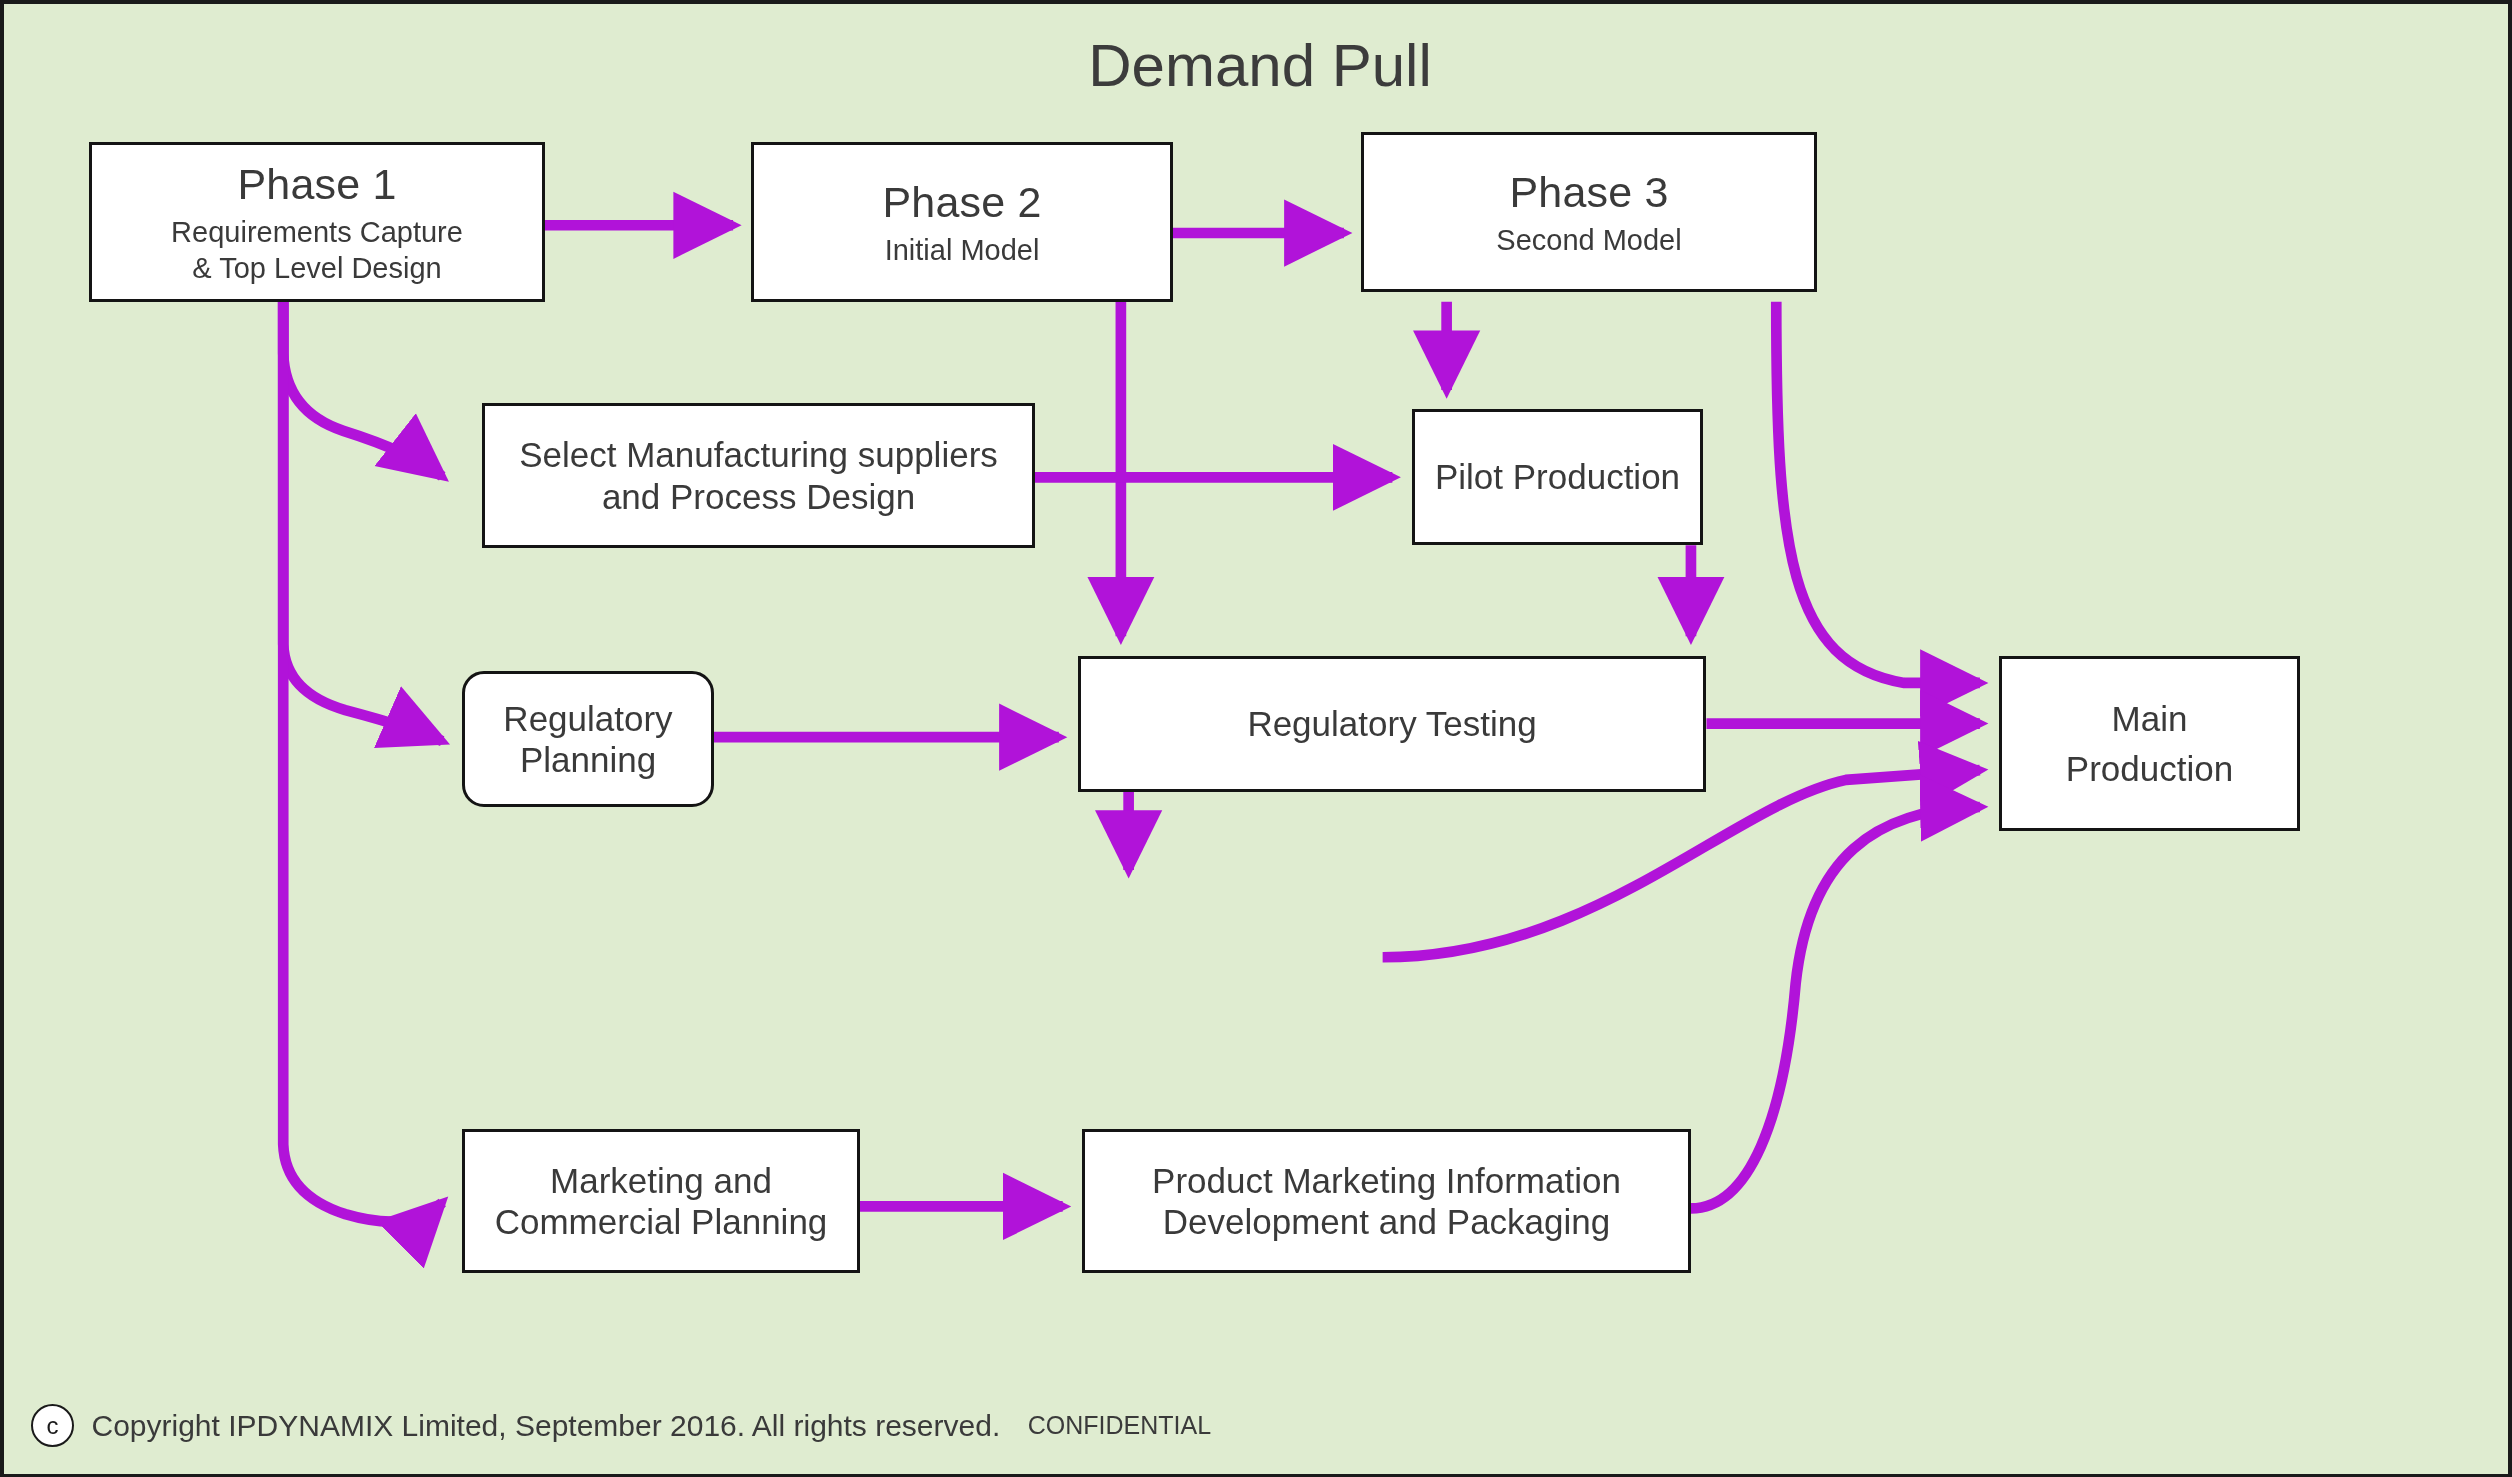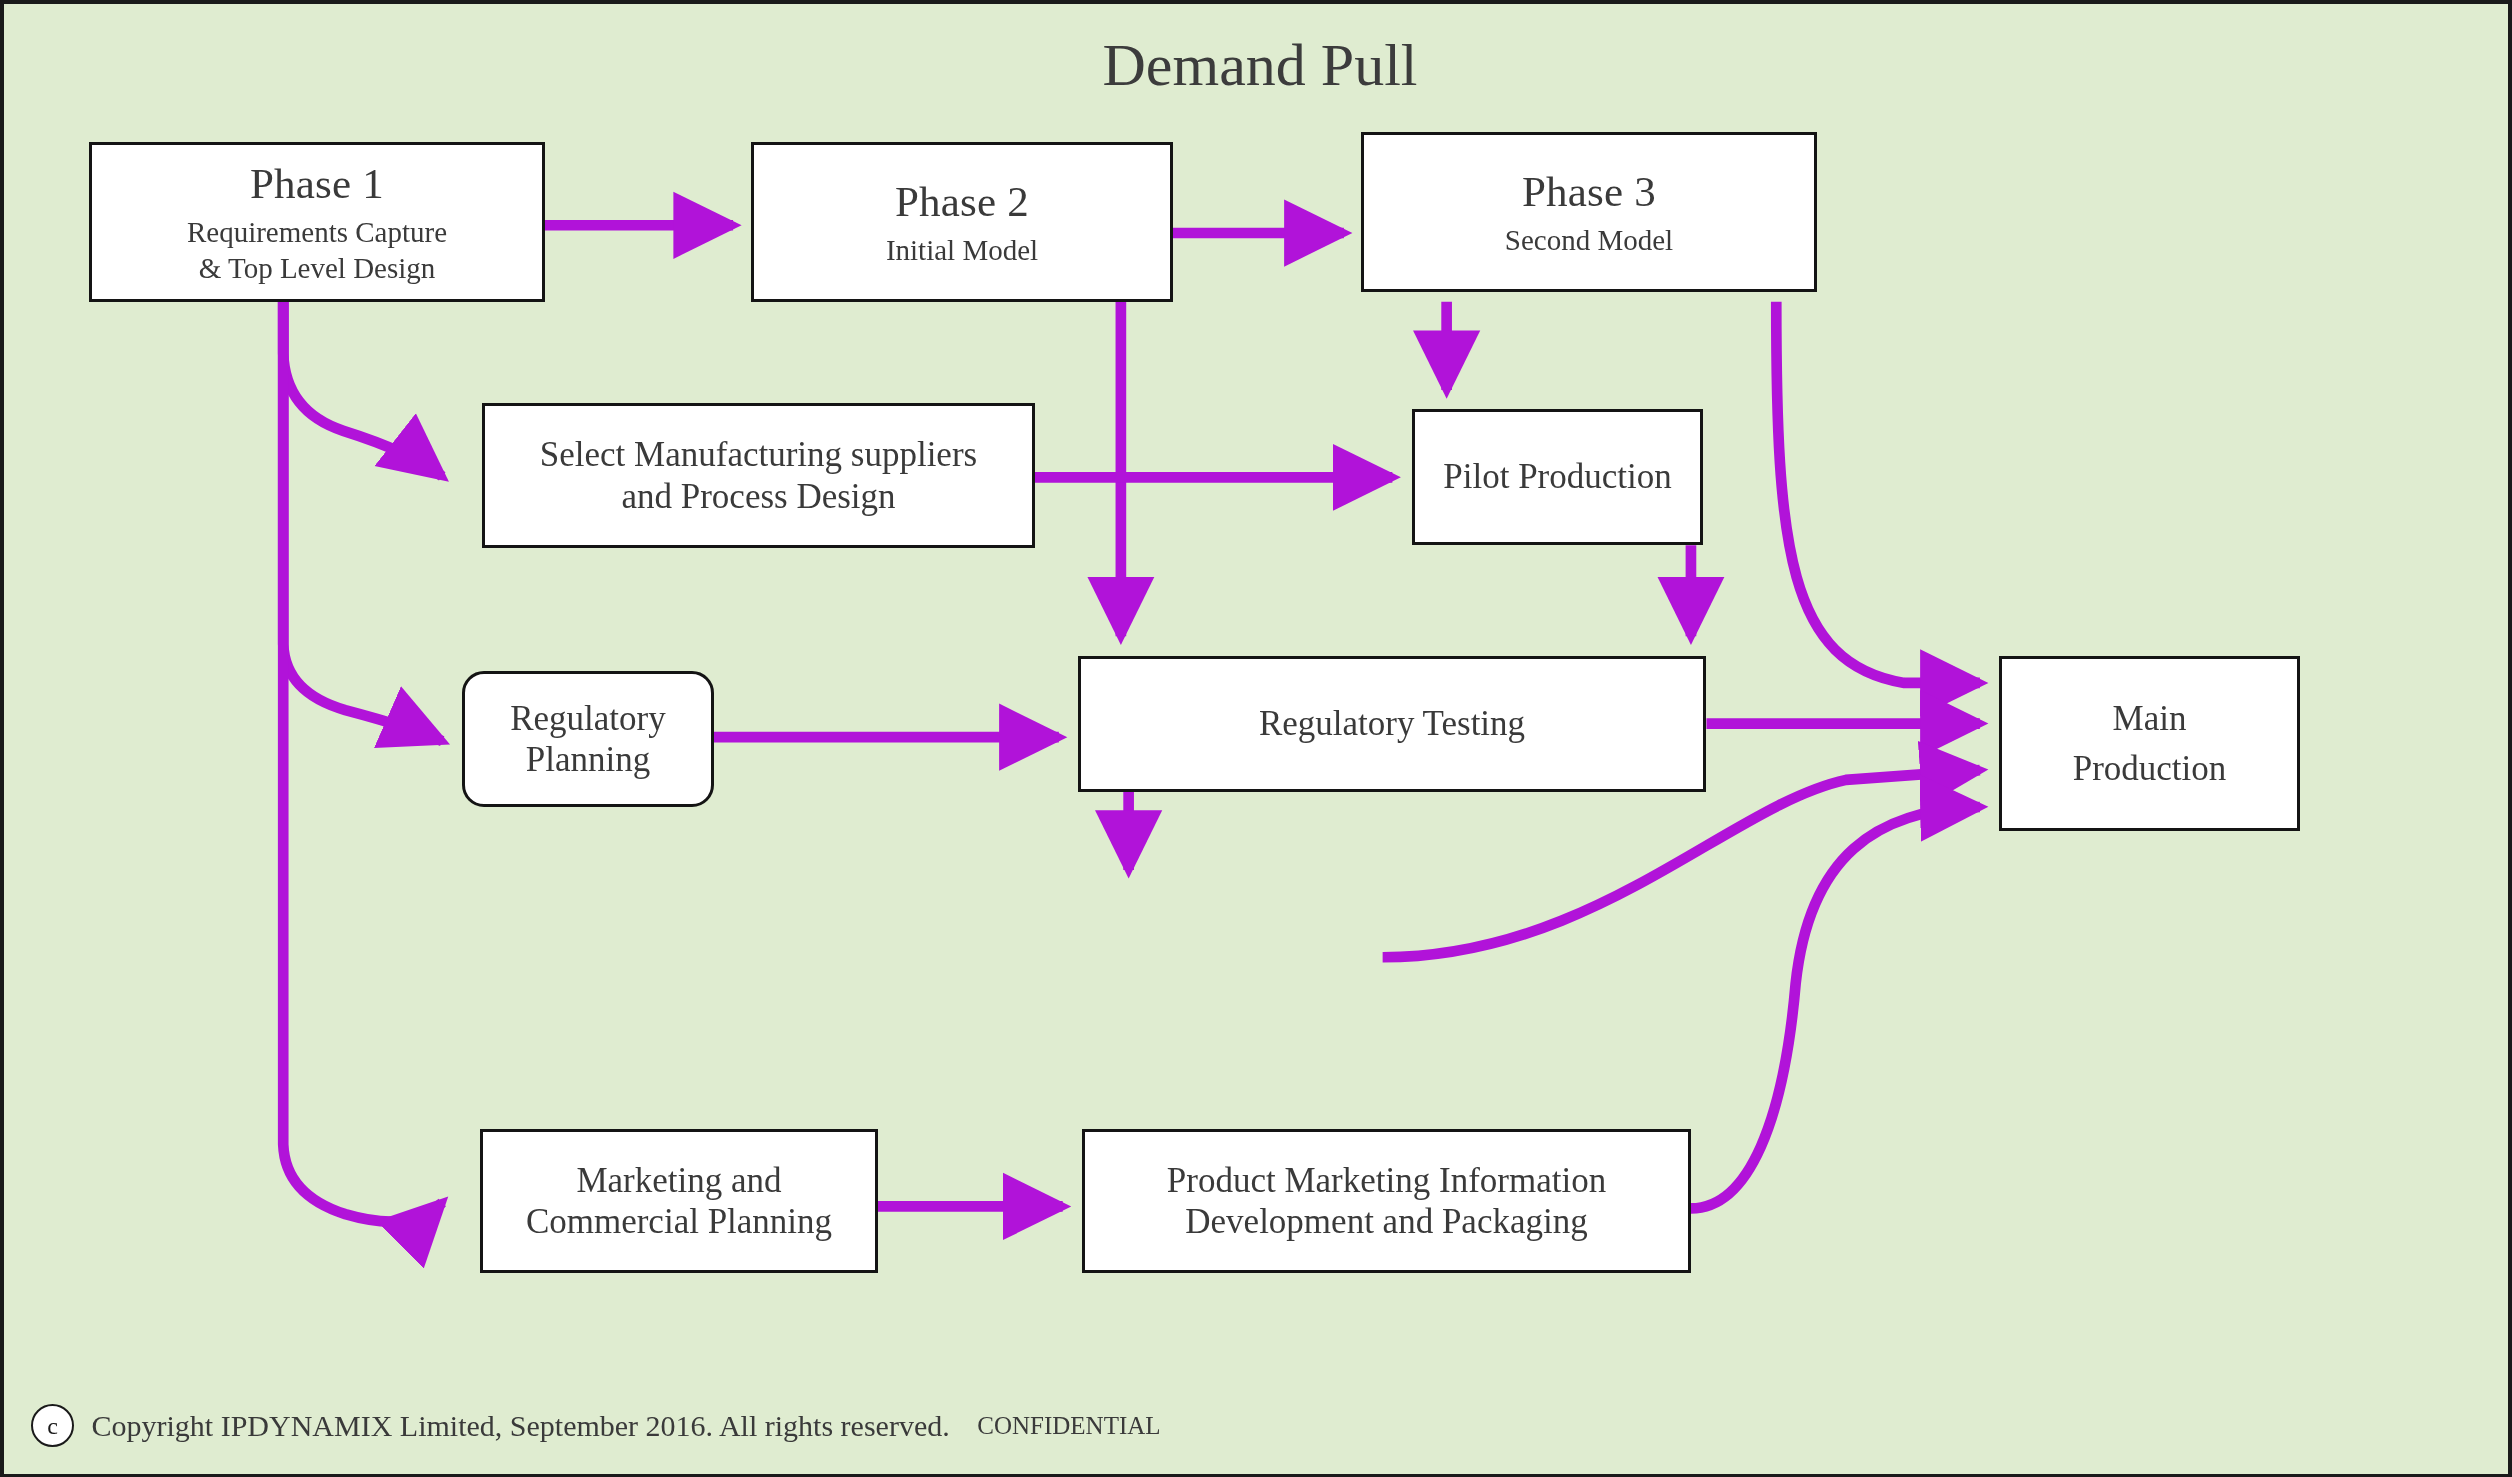--- a/index.html
+++ b/index.html
@@ -4,21 +4,20 @@
 <style>
   html,body{margin:0;padding:0;background:#ffffff;}
   body{font-family:"Liberation Sans", sans-serif;}
   #canvas{
     position:relative;
     width:2512px;height:1478px;
     background:#dfecd0;
     border:4.8px solid #1a1a1a;
     box-sizing:border-box;
     overflow:hidden;
-    font-family:Liberation Serif, serif;
   }
   #edges{position:absolute;left:0;top:0;width:2512px;height:1478px;pointer-events:none;}
   .node{
     position:absolute;
     background:#ffffff;
     border:3.9px solid #141414;
     box-sizing:border-box;
     display:flex;
     flex-direction:column;
     align-items:center;
@@ -141,21 +140,21 @@
       </span>
   </div>
 
   <div class="node" style="left:1074px;top:652px;width:628px;height:136px;">
     <span class="body">
         <span class="ln">Regulatory Testing</span>
       </span>
   </div>
 
 
-  <div class="node" style="left:476px;top:1125px;width:398px;height:144px;">
+  <div class="node" style="left:458px;top:1125px;width:398px;height:144px;">
     <span class="body">
         <span class="ln">Marketing and</span>
       </span>
     <span class="body">
         <span class="ln">Commercial Planning</span>
       </span>
   </div>
 
   <div class="node" style="left:1078px;top:1125px;width:609px;height:144px;">
     <span class="body">

